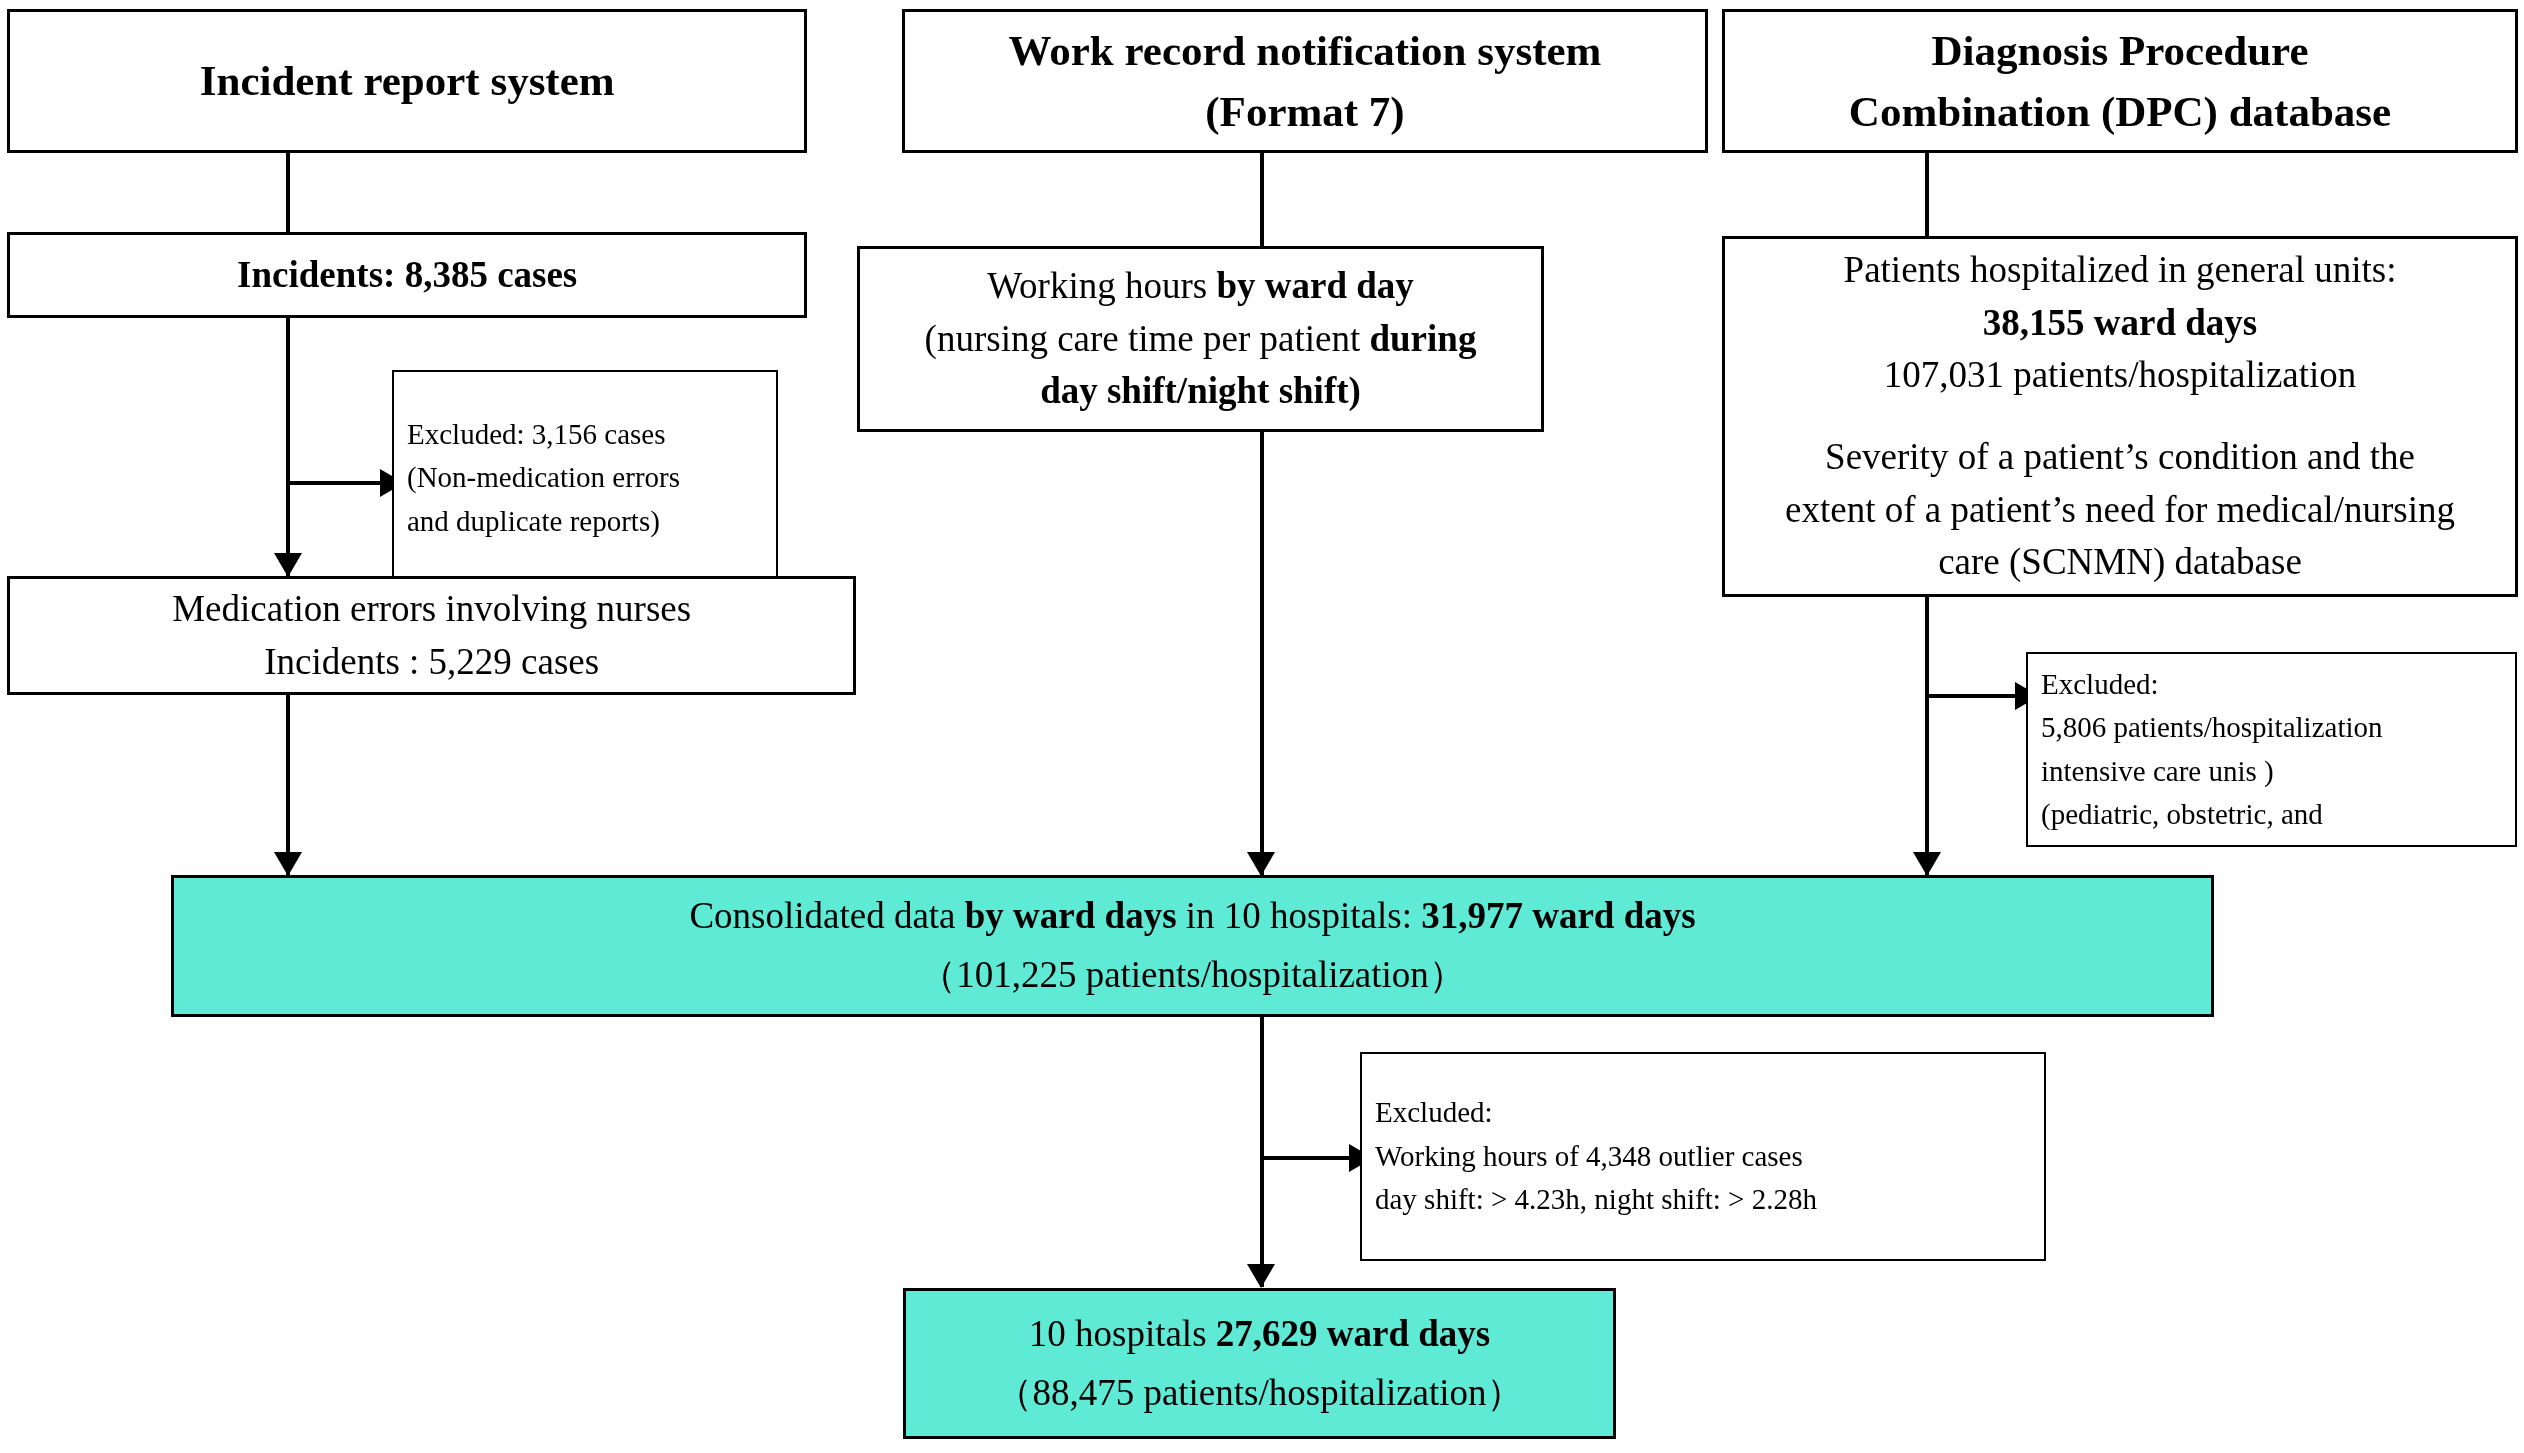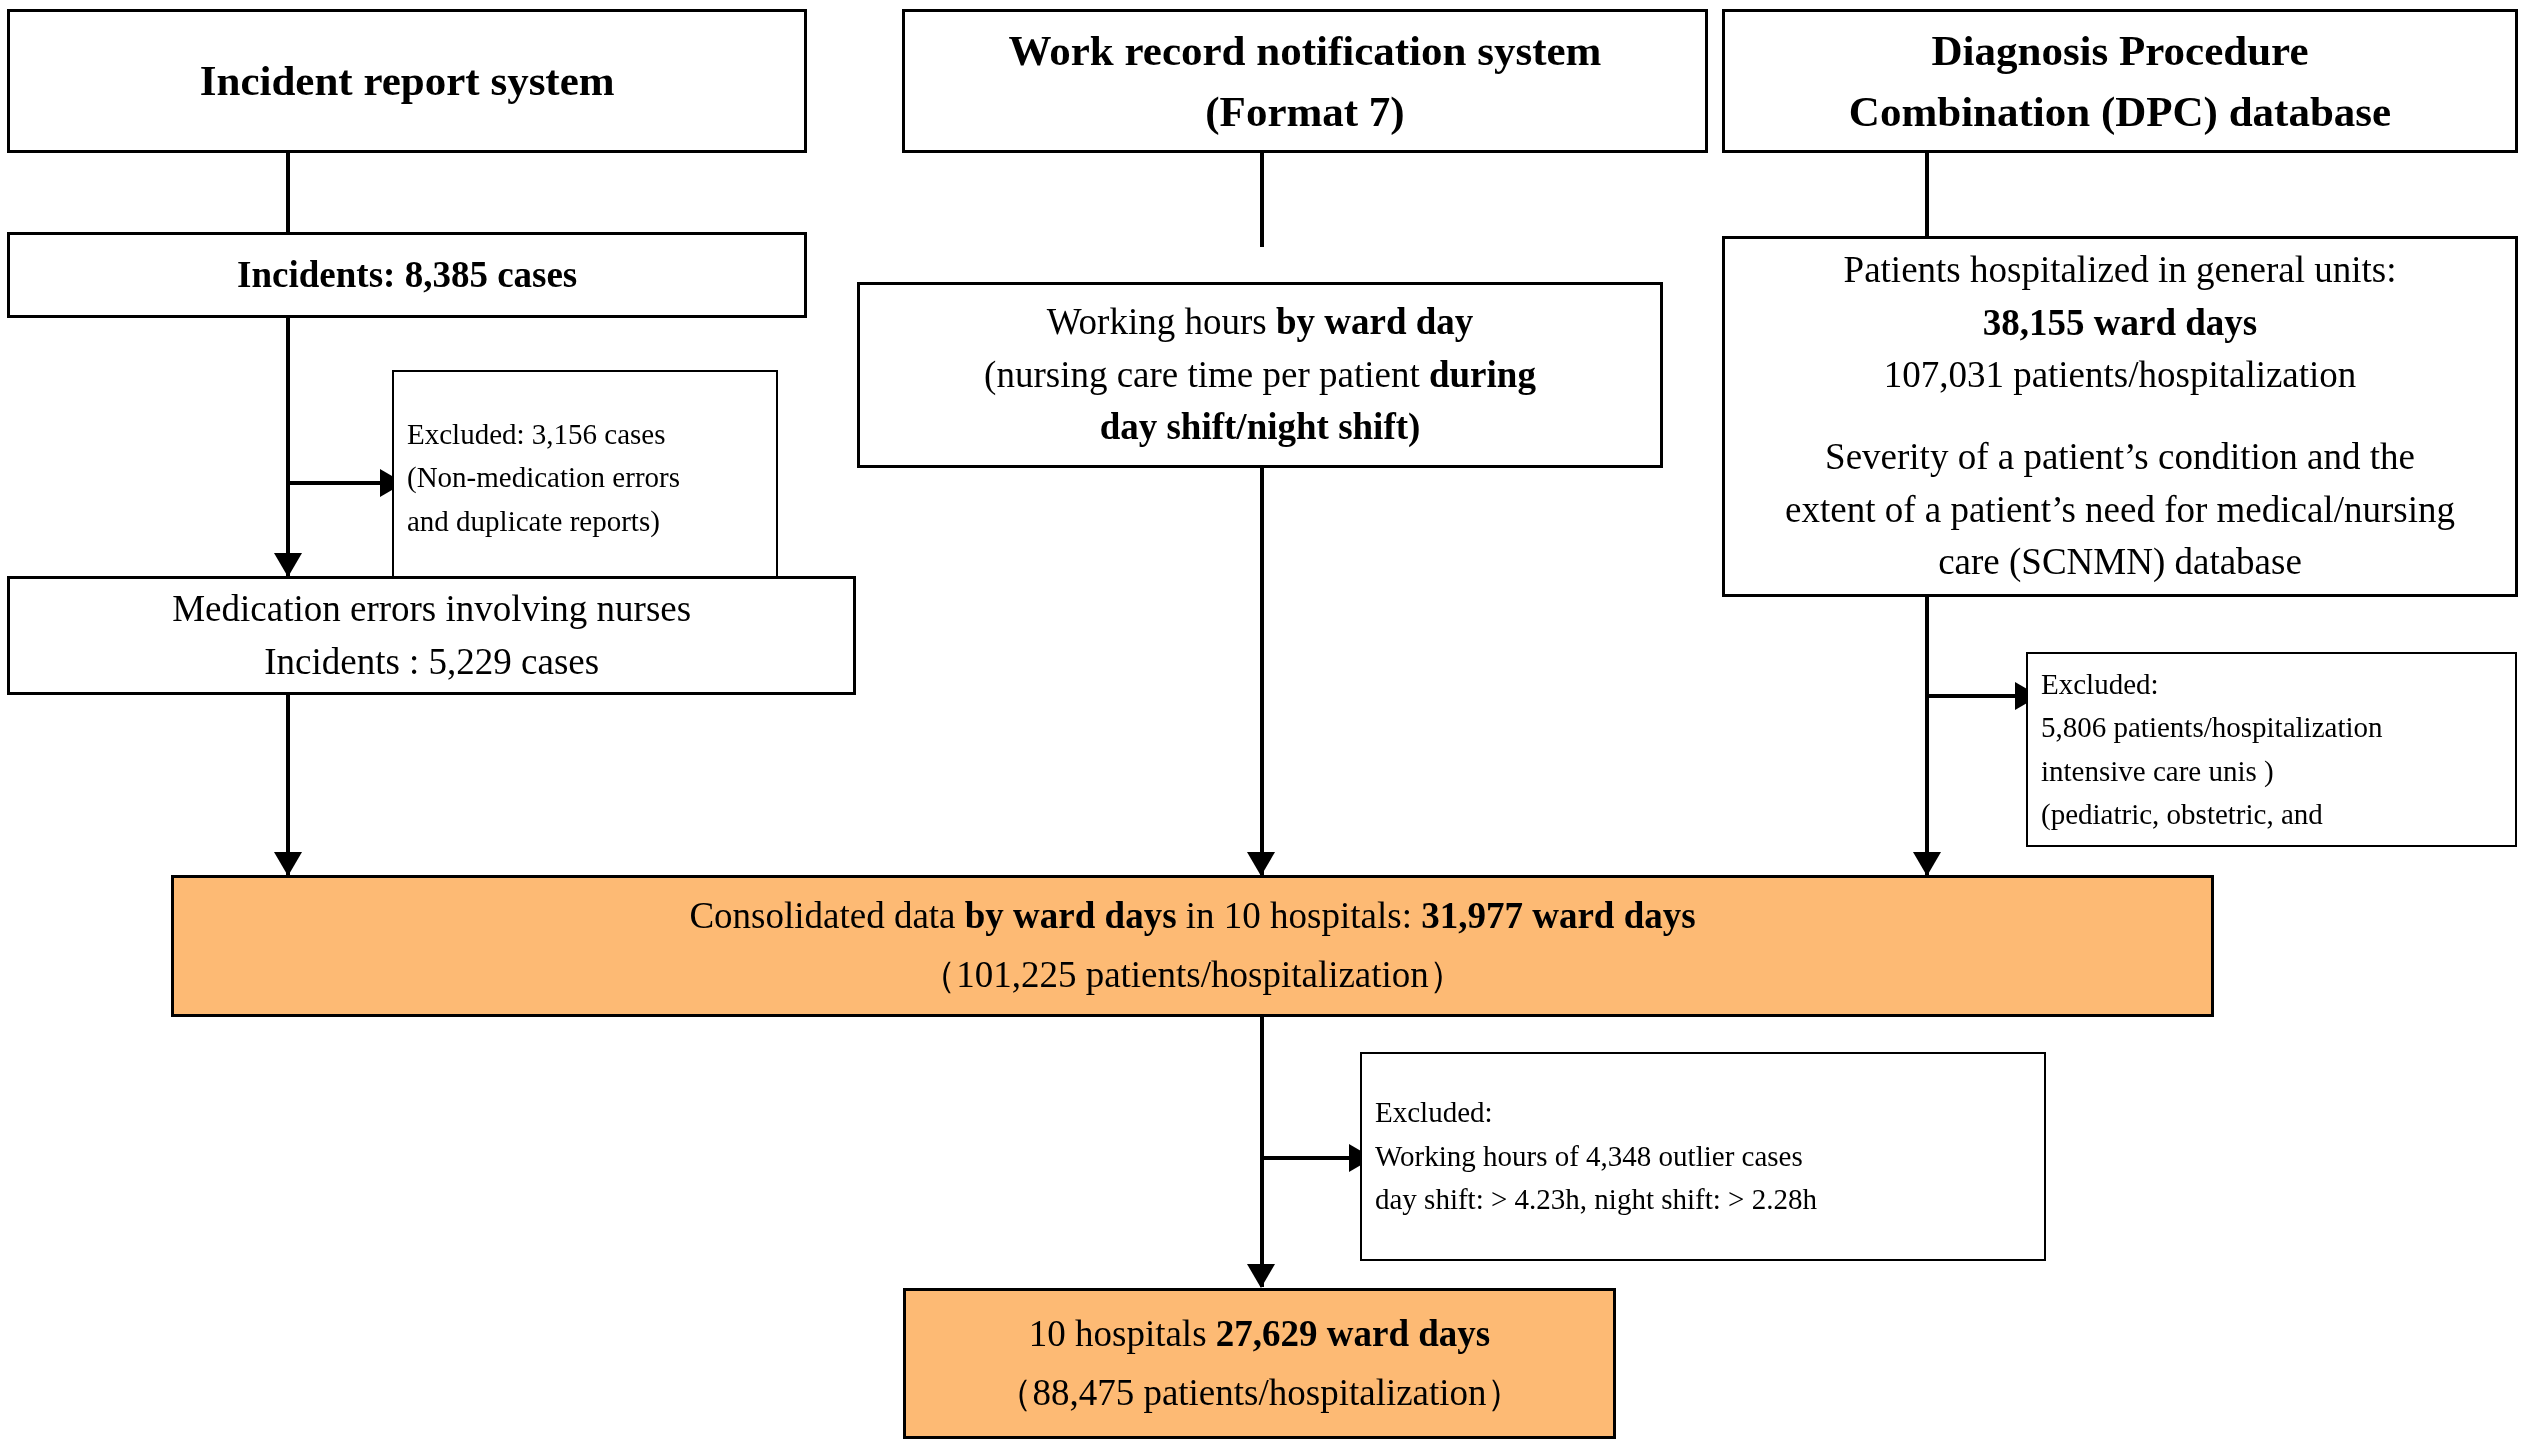--- a/index.html
+++ b/index.html
@@ -24,21 +24,21 @@
     border: 3.6px solid #000000;
     background: #ffffff;
     display: flex;
     flex-direction: column;
     align-items: center;
     justify-content: center;
     text-align: center;
     line-height: 1.42;
   }
   .node.shaded {
-    background: #fdba74;
+    background: #5eead4;
     gap: 6px;
   }
   .node.thin {
     border-width: 2.9px;
   }
   .node.left-align {
     align-items: flex-start;
     text-align: left;
   }
   .node .pad {
@@ -138,21 +138,21 @@
 
   <div class="node" style="left:1722px; top:8.6px; width:796px; height:144px;">
     <div class="pad hdr">Diagnosis Procedure</div>
     <div class="pad hdr">Combination  (DPC) database</div>
   </div>
 
   <div class="node" style="left:7.2px; top:232px; width:800px; height:86px;font-weight:bold;">
     <div class="pad body-txt">Incidents: 8,385 cases</div>
   </div>
 
-  <div class="node" style="left:857px; top:246px; width:806px; height:186px;margin-top:36px;">
+  <div class="node" style="left:857px; top:246px; width:687px; height:186px;">
     <div class="pad body-txt"><span>Working hours </span><span class="bold">by ward day</span></div>
     <div class="pad body-txt"><span>(nursing care time per patient </span><span class="bold">during</span></div>
     <div class="pad body-txt bold">day shift/night shift)</div>
   </div>
 
   <div class="node" style="left:1722px; top:236px; width:796px; height:361px;">
     <div class="pad body-txt">Patients hospitalized in general units:</div>
     <div class="pad body-txt bold">38,155 ward days</div>
     <div class="pad body-txt">107,031 patients/hospitalization</div>
     <div class="spacer"></div>

